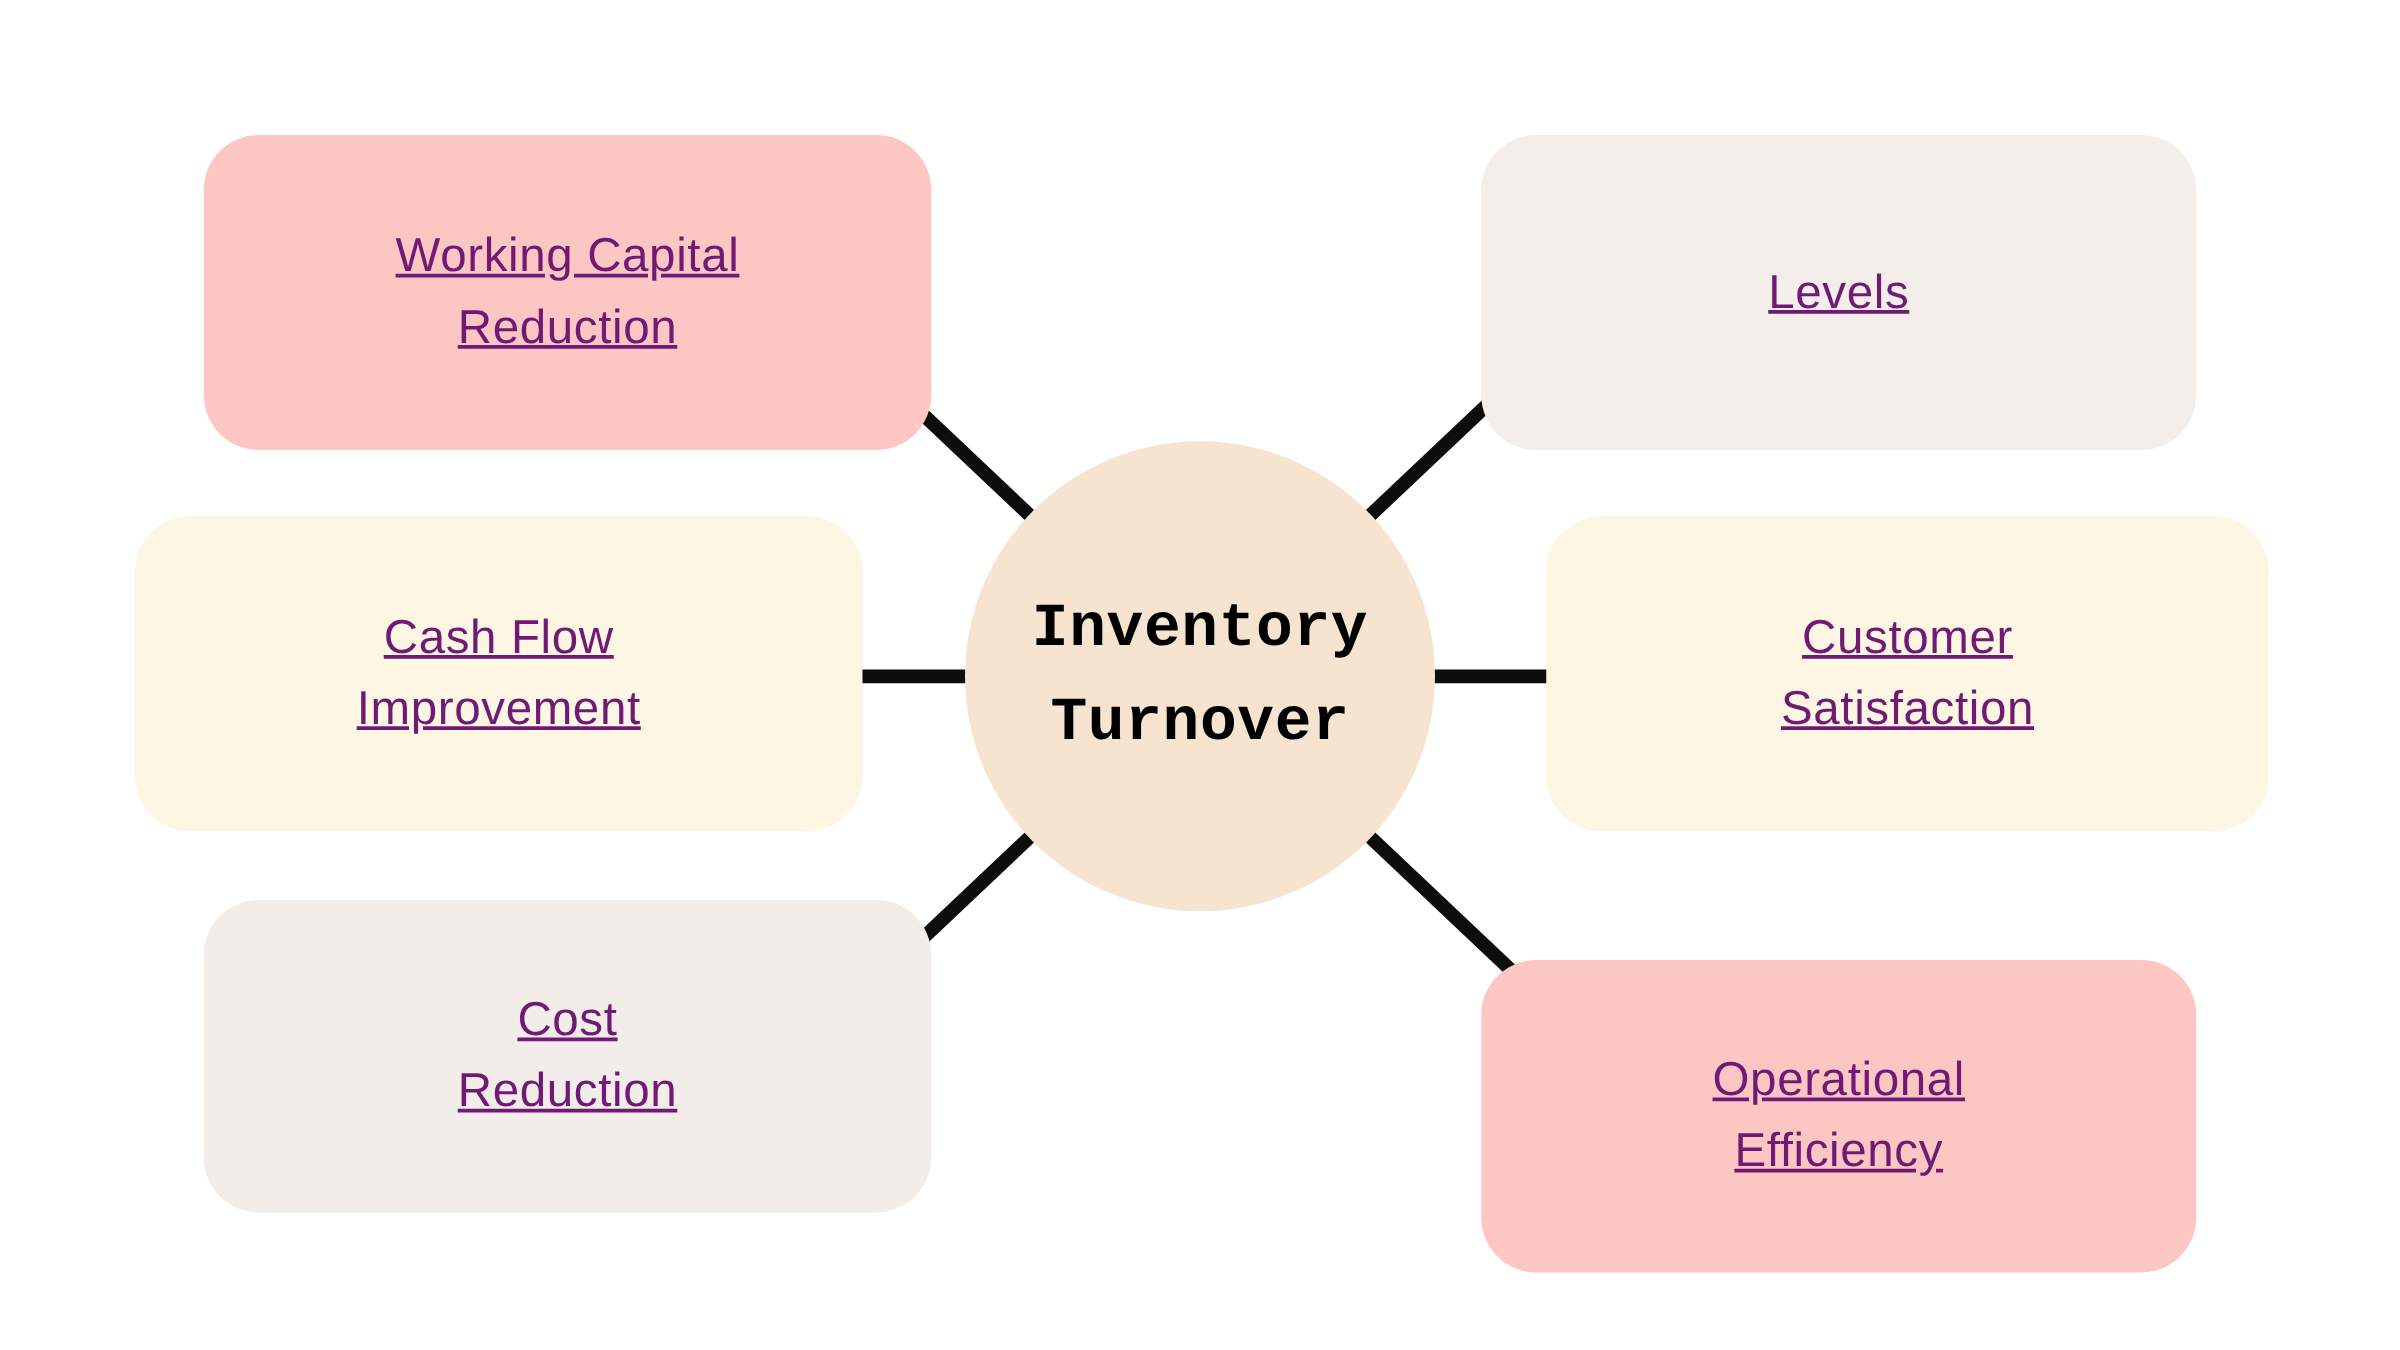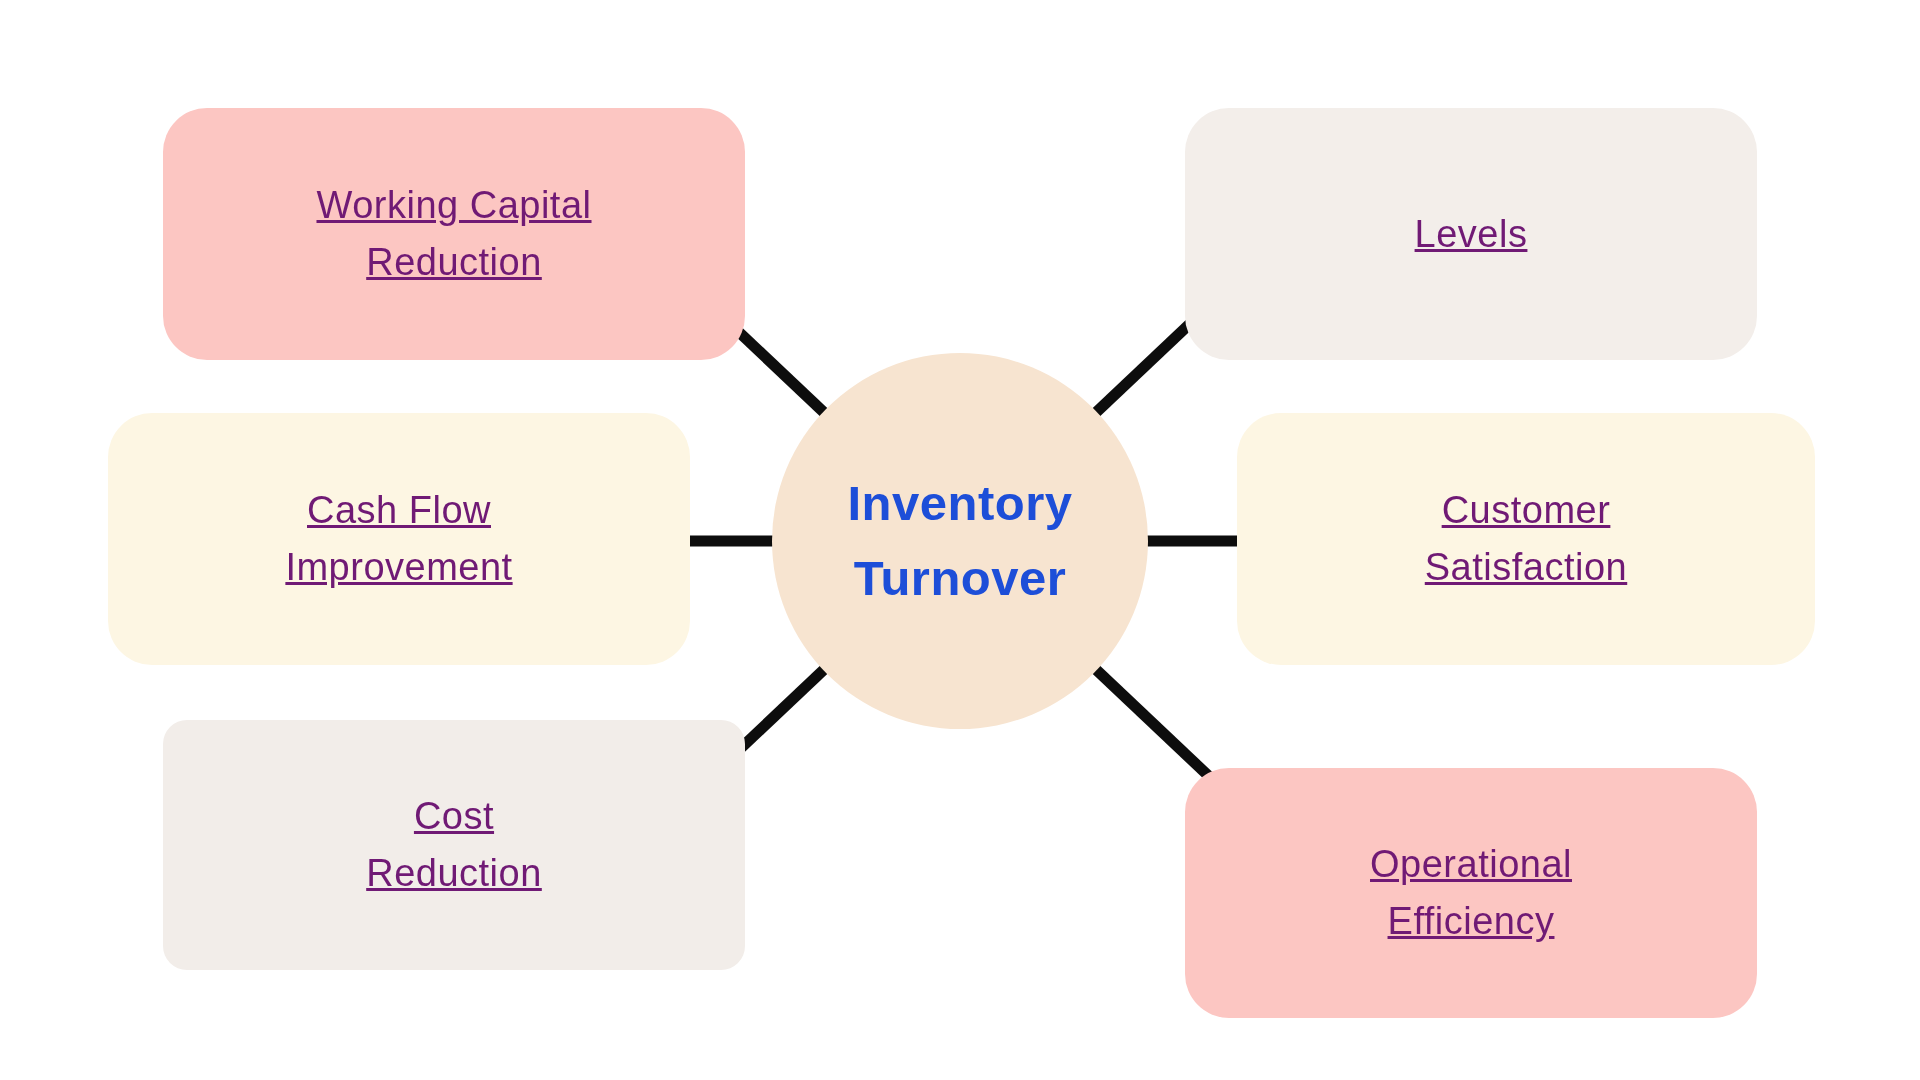--- a/index.html
+++ b/index.html
@@ -31,21 +31,21 @@
     justify-content: center;
     text-align: center;
     font-size: 38px;
     line-height: 57px;
     color: #701a75;
     letter-spacing: 0.5px;
     text-decoration: underline;
   }
   .n1 { left: 163px;  top: 108px; width: 582px; height: 252px; }
   .n2 { left: 108px;  top: 413px; width: 582px; height: 252px; }
-  .n3 { left: 163px;  top: 720px; width: 582px; height: 250px; border-radius: 24px; }
+  .n3 { left: 163px;  top: 720px; width: 582px; height: 250px; }
   .n4 { left: 1185px; top: 108px; width: 572px; height: 252px; }
   .n5 { left: 1237px; top: 413px; width: 578px; height: 252px; }
   .n6 { left: 1185px; top: 720px; width: 572px; height: 250px; }
   .hub {
     position: absolute;
     z-index: 2;
     left: 772px;
     top: 353px;
     width: 376px;
     height: 376px;
@@ -99,18 +99,18 @@
   <div class="node n5" style="background: rgb(253, 246, 227);">
     <span class="label-line">Customer</span>
     <span class="label-line">Satisfaction</span>
   </div>
 
   <div class="node n6" style="background: rgb(252, 198, 194); margin-top: 48px;">
     <span class="label-line">Operational</span>
     <span class="label-line">Efficiency</span>
   </div>
 
-  <div class="hub" style="background: rgb(247, 228, 208); color: #1d4ed8;">
+  <div class="hub" style="background: rgb(247, 228, 208); color: #000000; font-family: Liberation Mono, monospace;">
     <span class="label-line">Inventory</span>
     <span class="label-line">Turnover</span>
   </div>
 
 </div>
 
 </body></html>

